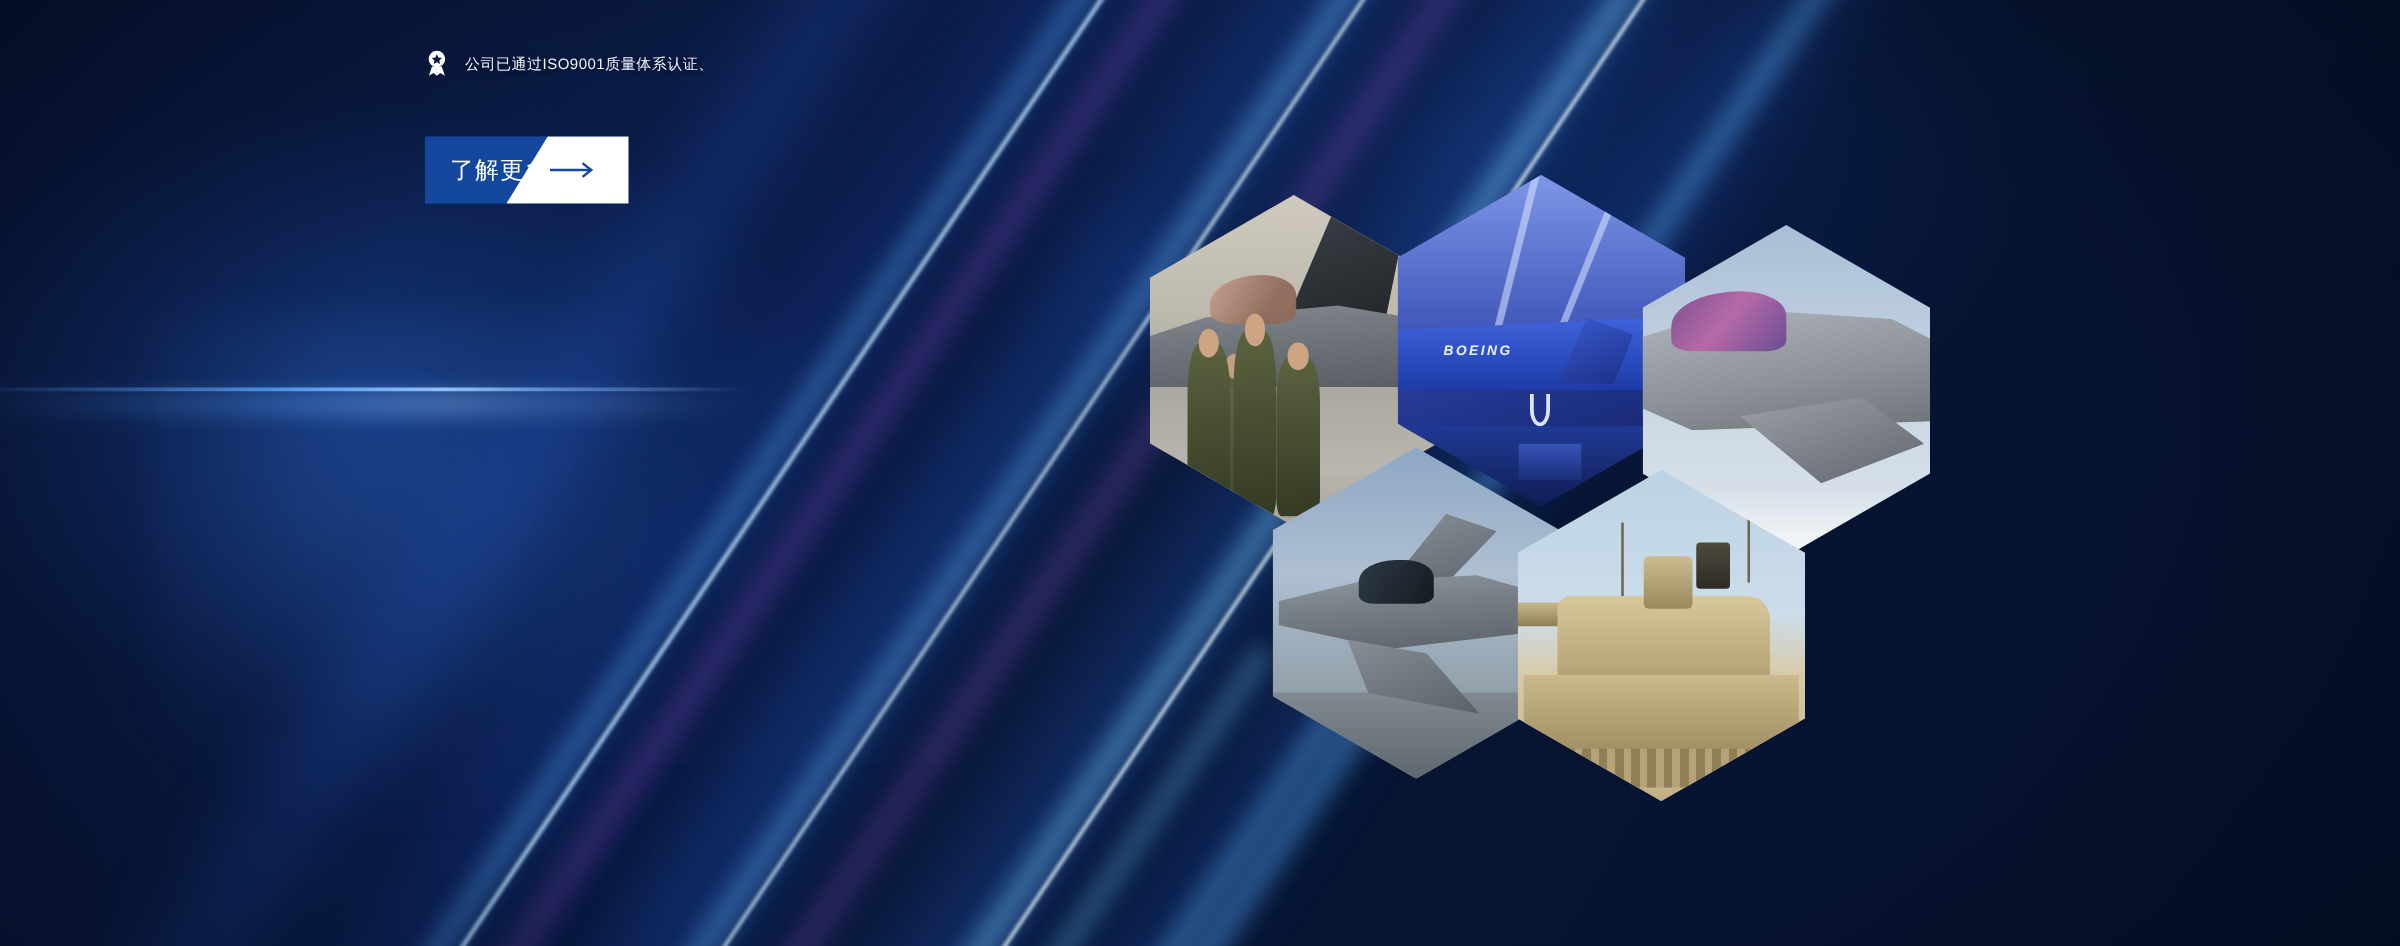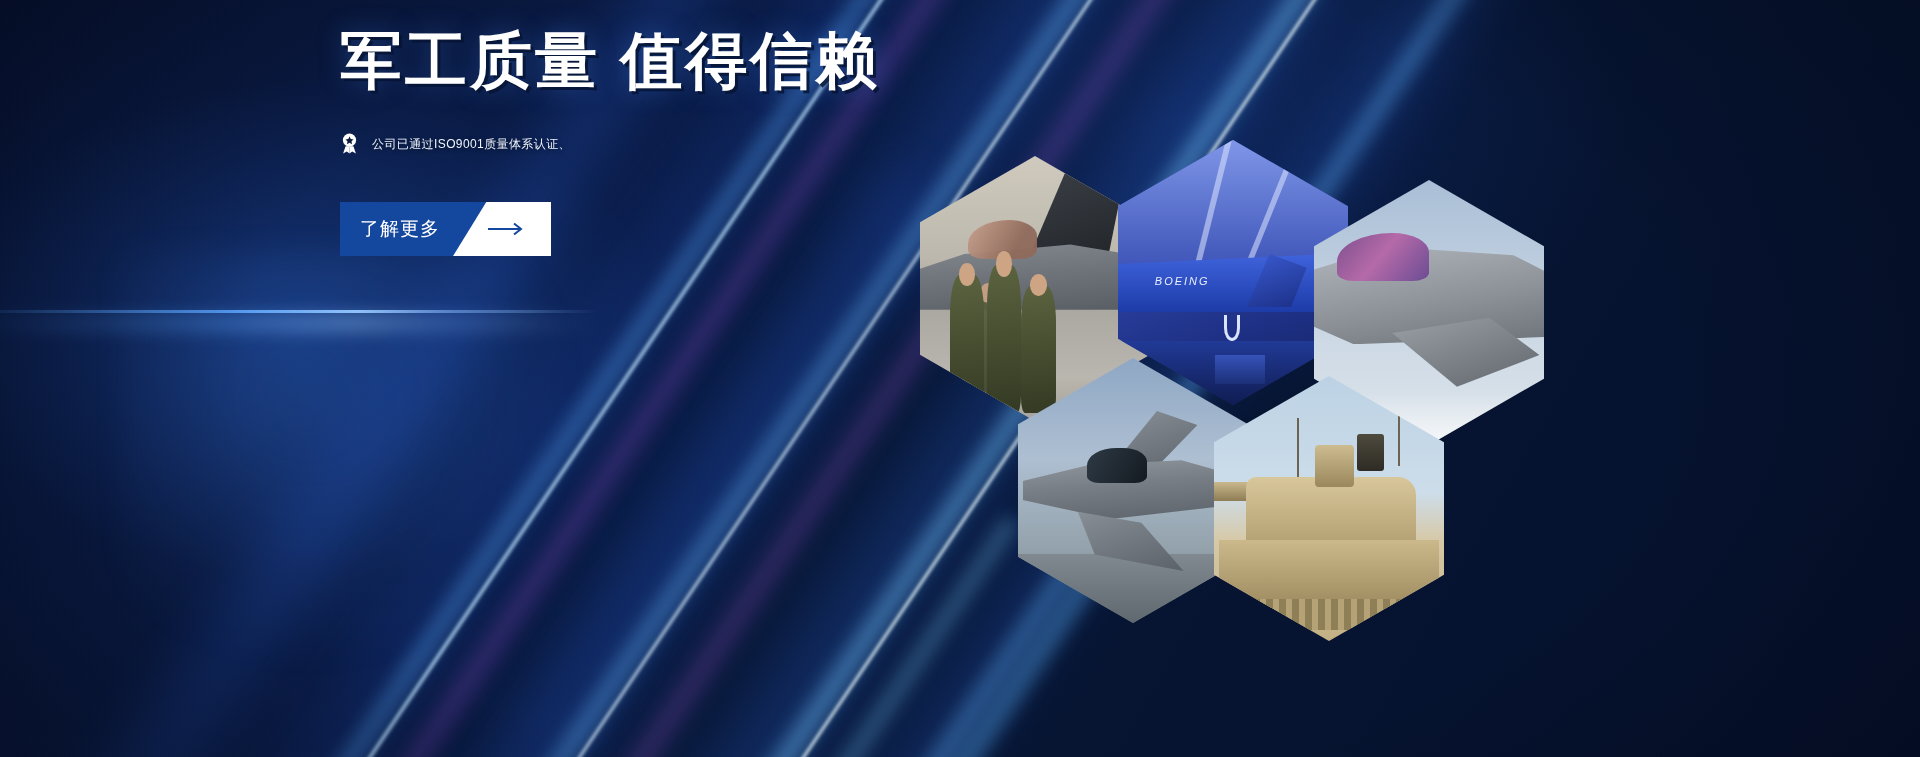--- a/index.html
+++ b/index.html
@@ -55,21 +55,21 @@
   .bullets{ margin-top:40px; list-style:none; }
   .bullets li{
     display:flex; align-items:center; gap:13px;
     color:#eef4ff; font-size:12px; line-height:1; margin-bottom:26px;
     letter-spacing:.4px; text-shadow:0 1px 4px rgba(0,0,0,.5);
   }
   .medal{ width:19px; height:21px; flex:0 0 19px; display:block; }
 
   .cta{
     position:relative; display:inline-block; margin-top:22px;
-    width:211px; height:54px; text-decoration:none; cursor:pointer;text-align:center;
+    width:163px; height:54px; text-decoration:none; cursor:pointer;text-align:center;
   }
   .cta .blue{
     position:absolute; inset:0; background:#14479e;
     clip-path:polygon(0 0, 100% 0, 100% 100%, 0 100%);
   }
   .cta .white{
     position:absolute; right:0; top:0; width:98px; height:100%;
     background:#ffffff;
     clip-path:polygon(34% 0, 100% 0, 100% 100%, 0 100%);
   }
@@ -119,21 +119,21 @@
   .hangar-roof{ position:absolute; left:0; top:0; width:100%; height:48%;
     background:linear-gradient(180deg,#7f96e8,#3f55b8); }
   .hangar-roof:before,.hangar-roof:after{ content:""; position:absolute; top:0; height:100%; width:6px;
     background:rgba(220,230,255,.55); }
   .hangar-roof:before{ left:40%; transform:skewX(-14deg); }
   .hangar-roof:after{ left:66%; transform:skewX(-22deg); }
   .wing{ position:absolute; left:-4%; top:43%; width:112%; height:22%;
     background:linear-gradient(180deg,#3f63dc,#1d3ca8);
     clip-path:polygon(0 18%, 86% 0%, 100% 44%, 100% 100%, 0 100%); }
   .boeing-txt{ position:absolute; left:16%; top:51%; color:#e9efff; font-size:11px;
-    font-weight:normal; letter-spacing:2px; font-style:italic; }
+    font-weight:bold; letter-spacing:2px; font-style:italic; }
   .fin{ position:absolute; left:56%; top:43%; width:26%; height:20%;
     background:linear-gradient(160deg,#3a5bd0,#1b2f86); clip-path:polygon(0 100%,38% 0,100% 26%,74% 100%); }
   .floor{ position:absolute; left:0; bottom:0; width:100%; height:24%;
     background:linear-gradient(180deg,#203a96,#101c52); }
   .hook{ position:absolute; left:46%; top:66%; width:16px; height:26px;
     border:3px solid #dbe4ff; border-top:none; border-radius:0 0 50% 50%; }
   .crate{ position:absolute; left:42%; bottom:8%; width:22%; height:11%;
     background:linear-gradient(180deg,#3553b9,#1c2f78); }
 
   
@@ -274,21 +274,20 @@
         <div class="hull"></div>
         <div class="tracks"></div>
       </div>
     </div>
 
   </div>
 
   <div class="content">
 
 
-    <h1 class="headline">军工质量 值得信赖</h1>
 
     <ul class="bullets">
       <li>
         <svg class="medal" viewBox="0 0 19 21">
           <circle cx="9.5" cy="7.2" r="6.6" fill="#ffffff"></circle>
           <path d="M9.5 3.4l1.25 2.6 2.8.38-2.05 1.94.5 2.82L9.5 9.8 6.99 11.14l.5-2.82L5.44 6.38l2.8-.38z" fill="#0c1b3c"></path>
           <path d="M5.6 13.2L3.1 20.6l3.7-2.2 2.7 2.2V13.2z" fill="#ffffff"></path>
           <path d="M13.4 13.2l2.5 7.4-3.7-2.2-2.7 2.2V13.2z" fill="#ffffff"></path>
         </svg>
         <span>公司已通过ISO9001质量体系认证、</span>

